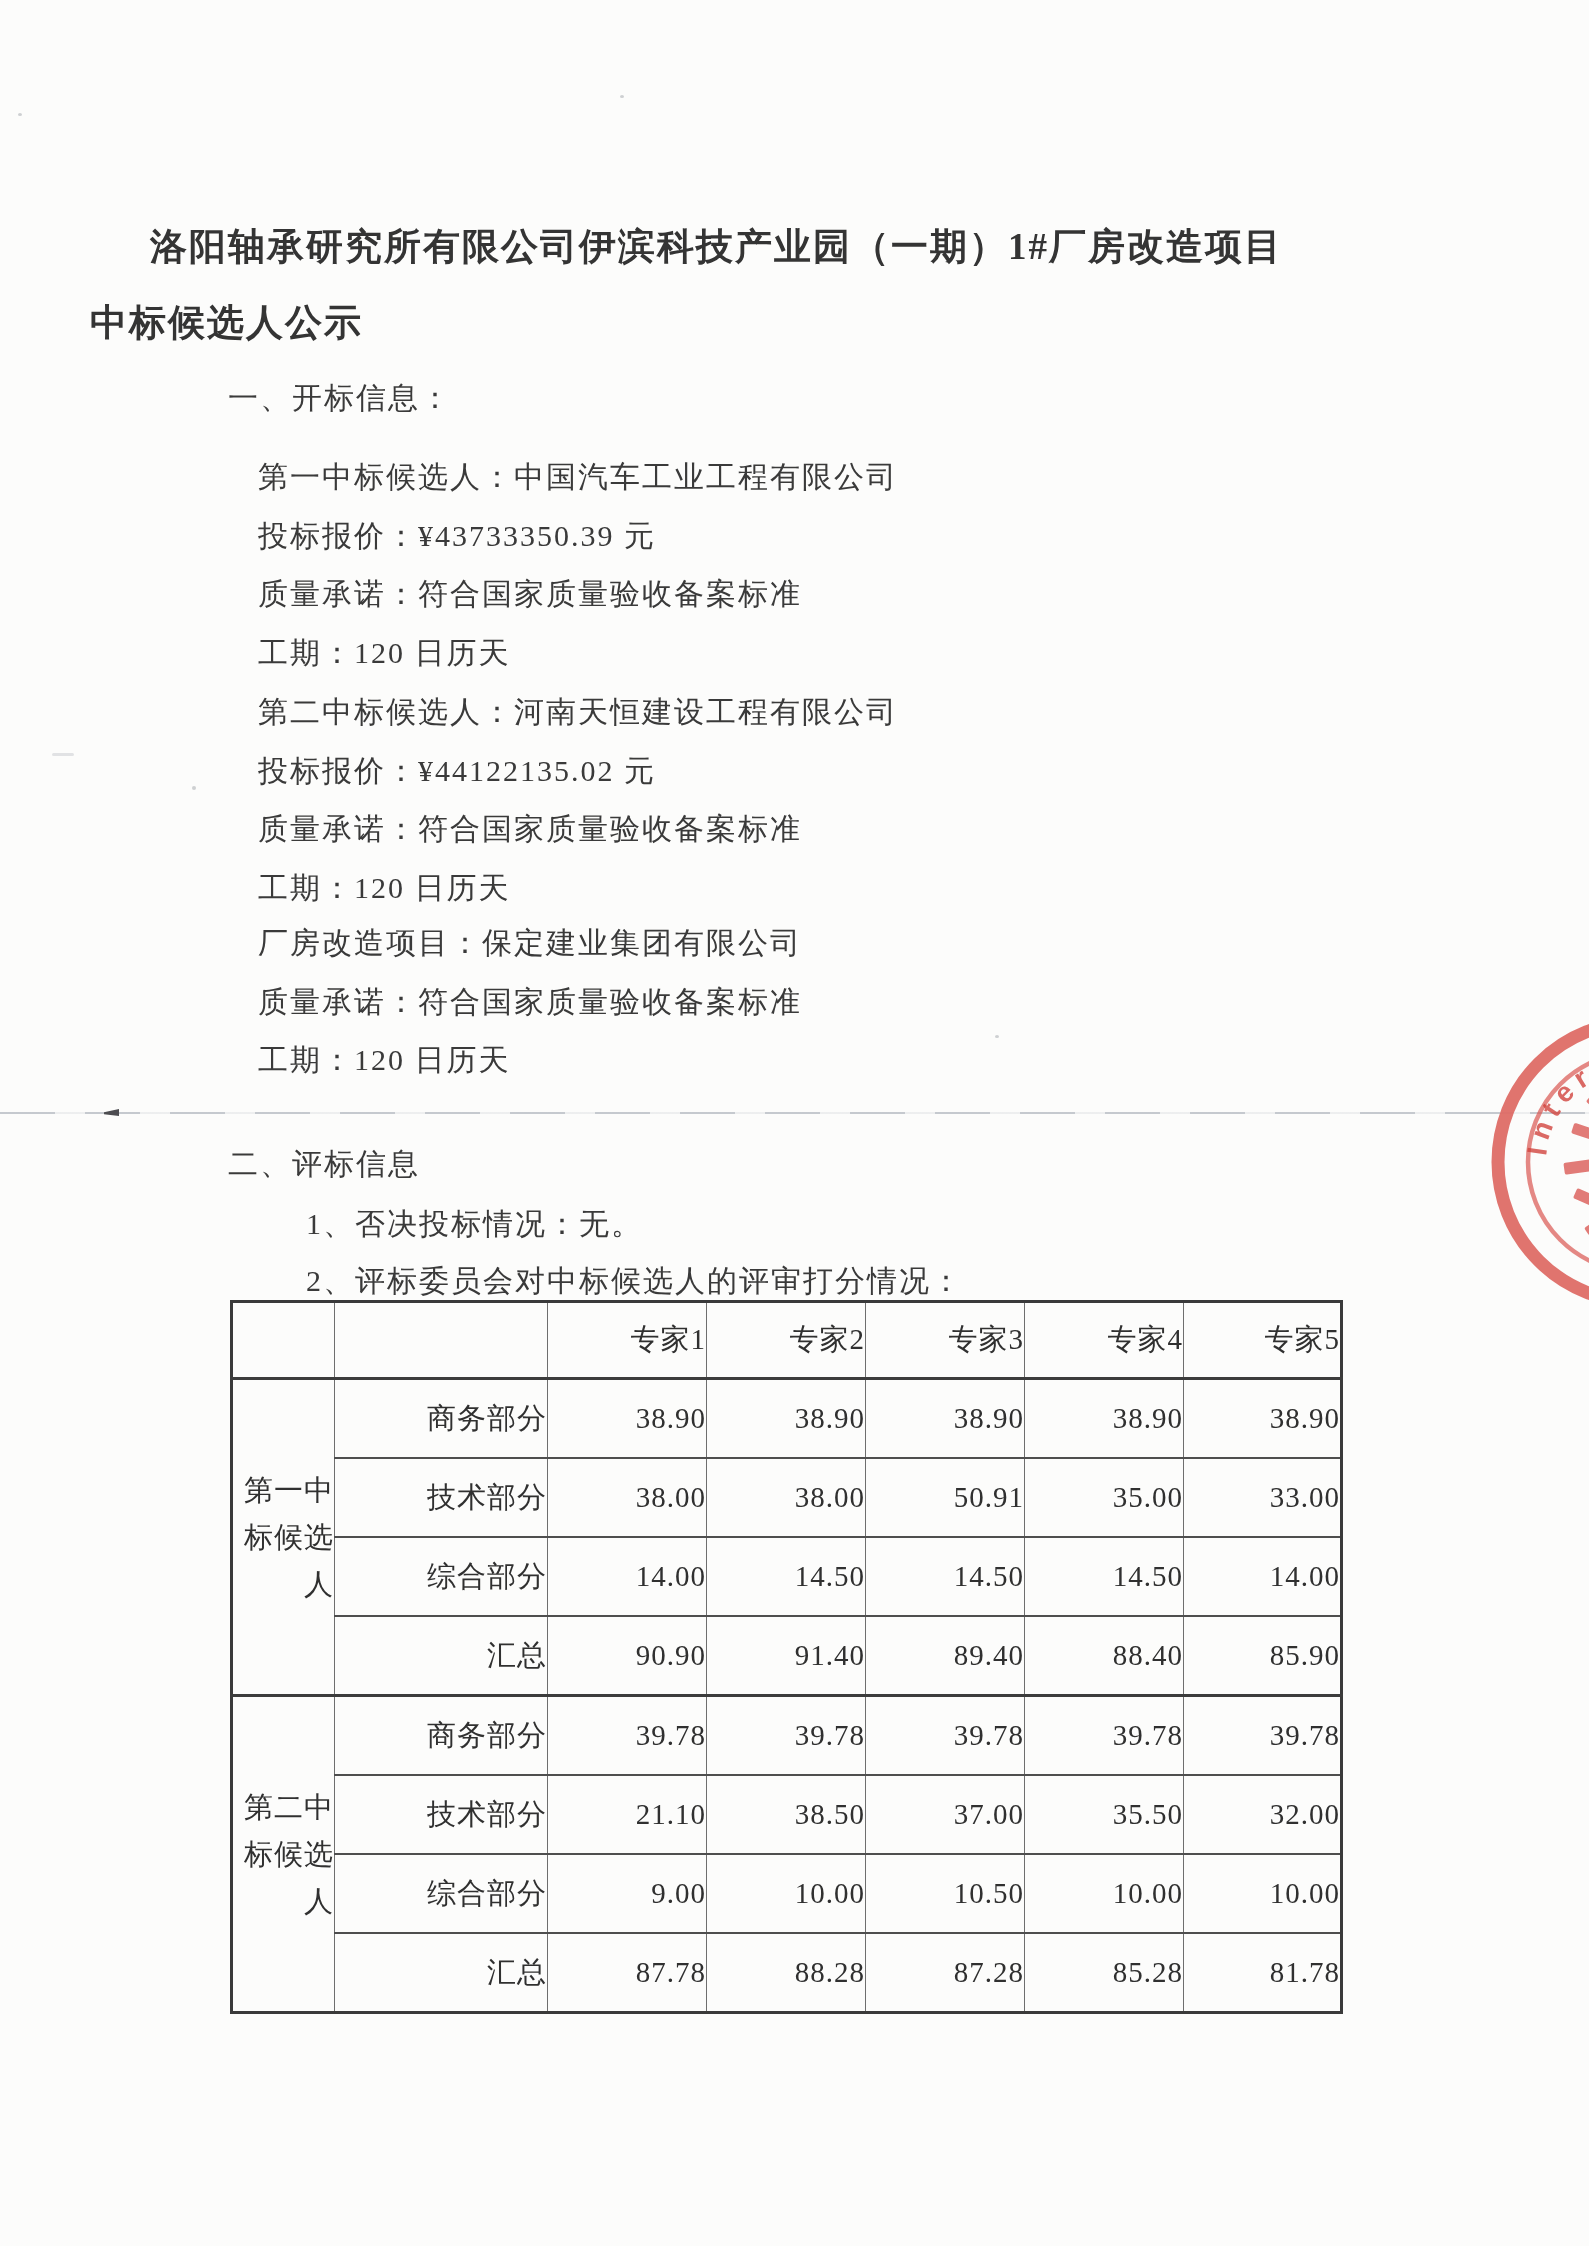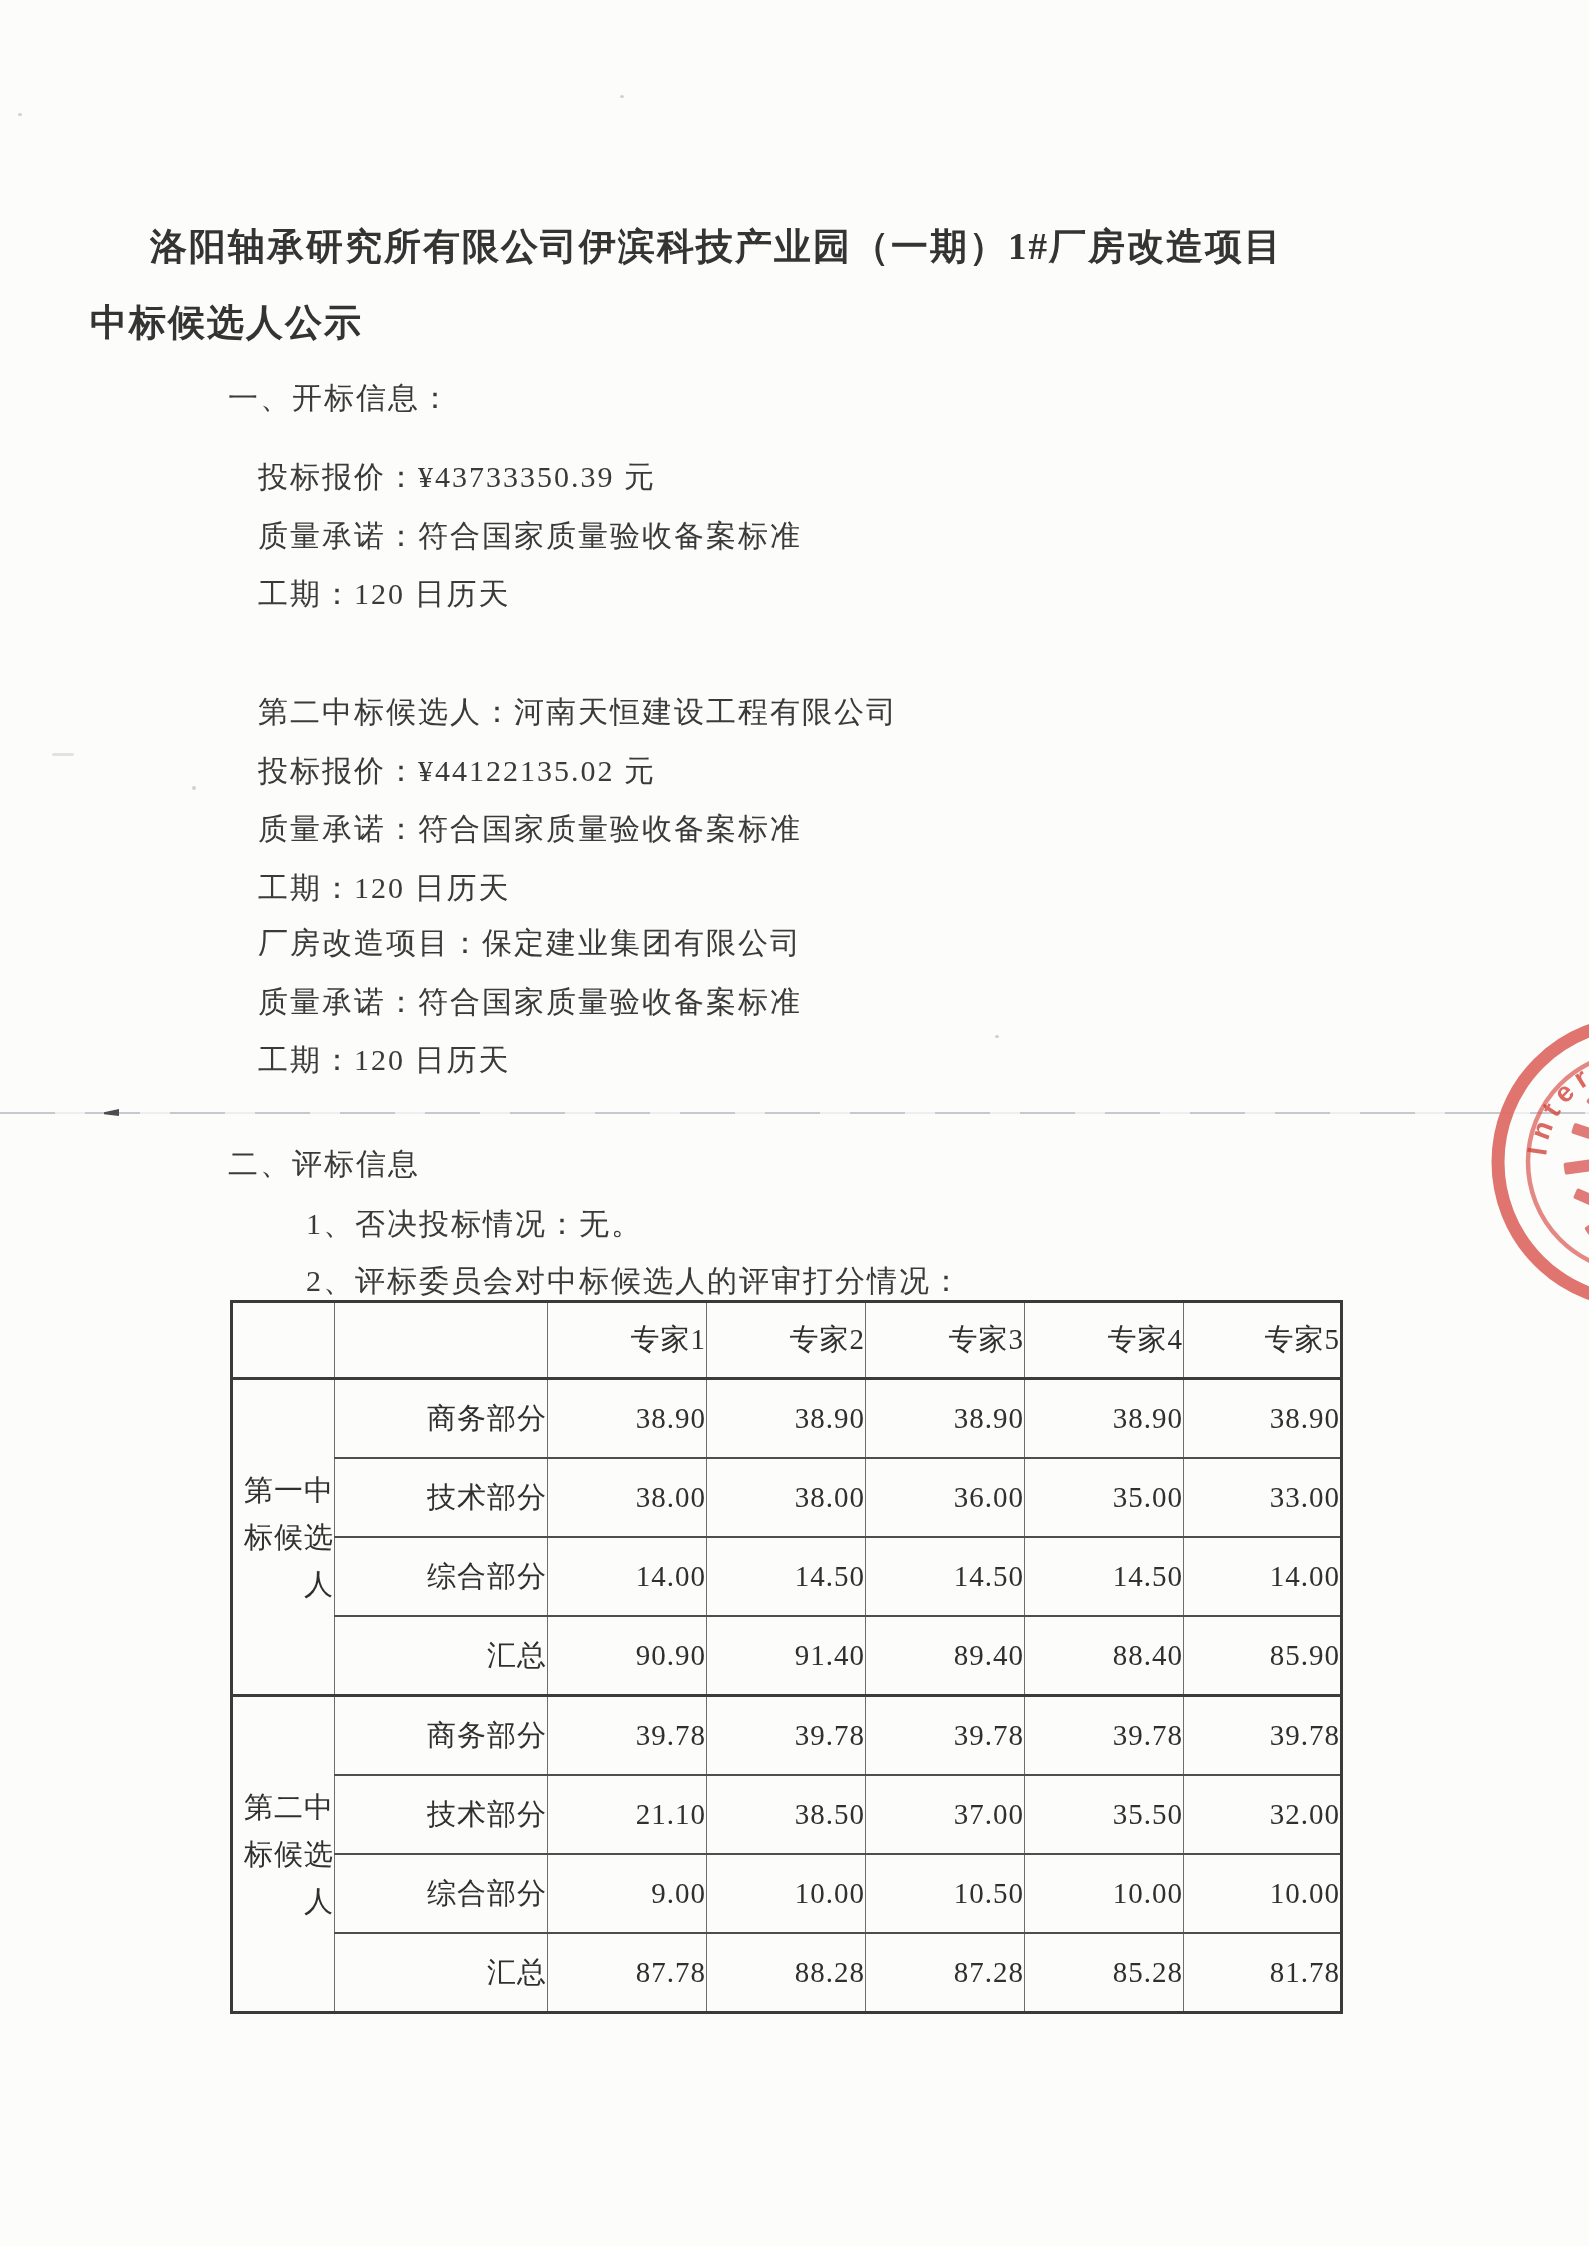--- a/index.html
+++ b/index.html
@@ -44,20 +44,21 @@
 
 <div class="page">
 
   <div class="doc-title l1">洛阳轴承研究所有限公司伊滨科技产业园（一期）1#厂房改造项目</div>
   <div class="doc-title l2">中标候选人公示</div>
 
   <div class="sec-heading" style="top:378px">一、开标信息：</div>
 
   <div id="candidates">
       <div class="cand-block" style="top: 448px;">
+        <div class="body-line">第一中标候选人：中国汽车工业工程有限公司</div>
         <div class="body-line">投标报价：¥43733350.39 元</div>
         <div class="body-line">质量承诺：符合国家质量验收备案标准</div>
         <div class="body-line">工期：120 日历天</div>
       </div>
       <div class="cand-block" style="top: 683px;">
         <div class="body-line">第二中标候选人：河南天恒建设工程有限公司</div>
         <div class="body-line">投标报价：¥44122135.02 元</div>
         <div class="body-line">质量承诺：符合国家质量验收备案标准</div>
         <div class="body-line">工期：120 日历天</div>
       </div>
@@ -110,21 +111,21 @@
           <td>38.90</td>
           <td>38.90</td>
           <td>38.90</td>
           <td>38.90</td>
           <td>38.90</td>
         </tr>
         <tr>
           <td>技术部分</td>
           <td>38.00</td>
           <td>38.00</td>
-          <td>36.00</td>
+          <td>50.91</td>
           <td>35.00</td>
           <td>33.00</td>
         </tr>
         <tr>
           <td>综合部分</td>
           <td>14.00</td>
           <td>14.50</td>
           <td>14.50</td>
           <td>14.50</td>
           <td>14.00</td>

